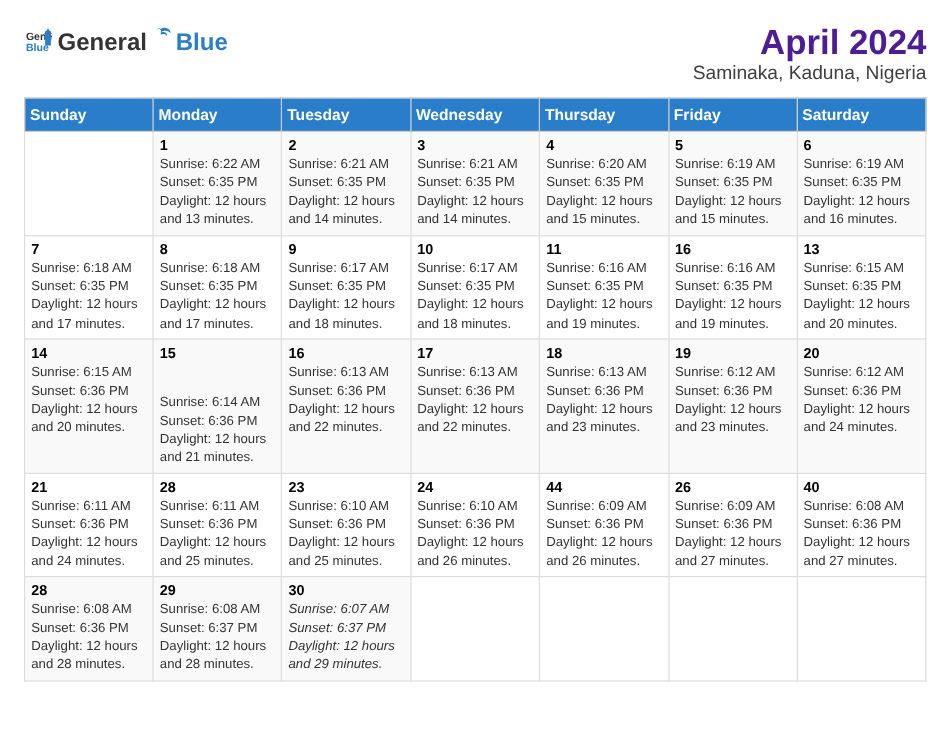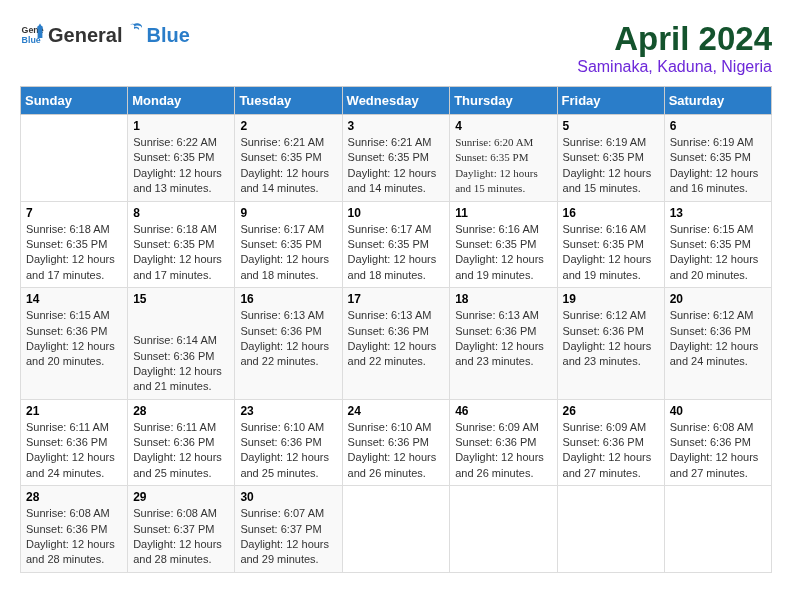--- a/index.html
+++ b/index.html
@@ -22,27 +22,27 @@
       gap: 4px;
     }
     .logo-icon {
       width: 24px;
       height: 24px;
     }
     .title-area {
       text-align: right;
     }
     .main-title {
-      font-size: 33px;
+      font-size: 29px;
       font-weight: bold;
-      color: #14532d;
+      color: #4c1d95;
     }
     .subtitle {
       font-size: 16px;
-      color: #6d28d9;
+      color: #404040;
     }
     table {
       width: 100%;
       border-collapse: collapse;
       font-size: 11px;
       border-radius: 28px;
     }
     thead tr th {
       background-color: #2a7dc9;
       color: #fff;
@@ -137,21 +137,21 @@
         </td>
         <td>
           <span class="day-num">3</span>
           <div class="day-info" style="white-space: pre-line;">Sunrise: 6:21 AM
 Sunset: 6:35 PM
 Daylight: 12 hours
 and 14 minutes.</div>
         </td>
         <td>
           <span class="day-num">4</span>
-          <div class="day-info" style="white-space: pre-line; font-family: Liberation Serif, serif;">Sunrise: 6:20 AM
+          <div class="day-info" style="white-space: pre-line;">Sunrise: 6:20 AM
 Sunset: 6:35 PM
 Daylight: 12 hours
 and 15 minutes.</div>
         </td>
         <td>
           <span class="day-num">5</span>
           <div class="day-info" style="white-space: pre-line;">Sunrise: 6:19 AM
 Sunset: 6:35 PM
 Daylight: 12 hours
 and 15 minutes.</div>
@@ -289,21 +289,21 @@
 and 25 minutes.</div>
         </td>
         <td>
           <span class="day-num">24</span>
           <div class="day-info" style="white-space: pre-line;">Sunrise: 6:10 AM
 Sunset: 6:36 PM
 Daylight: 12 hours
 and 26 minutes.</div>
         </td>
         <td>
-          <span class="day-num">46</span>
+          <span class="day-num">44</span>
           <div class="day-info" style="white-space: pre-line;">Sunrise: 6:09 AM
 Sunset: 6:36 PM
 Daylight: 12 hours
 and 26 minutes.</div>
         </td>
         <td>
           <span class="day-num">26</span>
           <div class="day-info" style="white-space: pre-line;">Sunrise: 6:09 AM
 Sunset: 6:36 PM
 Daylight: 12 hours
@@ -327,21 +327,21 @@
         </td>
         <td>
           <span class="day-num">29</span>
           <div class="day-info" style="white-space: pre-line;">Sunrise: 6:08 AM
 Sunset: 6:37 PM
 Daylight: 12 hours
 and 28 minutes.</div>
         </td>
         <td>
           <span class="day-num">30</span>
-          <div class="day-info" style="white-space: pre-line;">Sunrise: 6:07 AM
+          <div class="day-info" style="white-space: pre-line; font-style: italic;">Sunrise: 6:07 AM
 Sunset: 6:37 PM
 Daylight: 12 hours
 and 29 minutes.</div>
         </td>
         <td class="empty-cell"></td>
         <td class="empty-cell"></td>
         <td class="empty-cell"></td>
         <td class="empty-cell"></td>
       </tr>
     </tbody>

